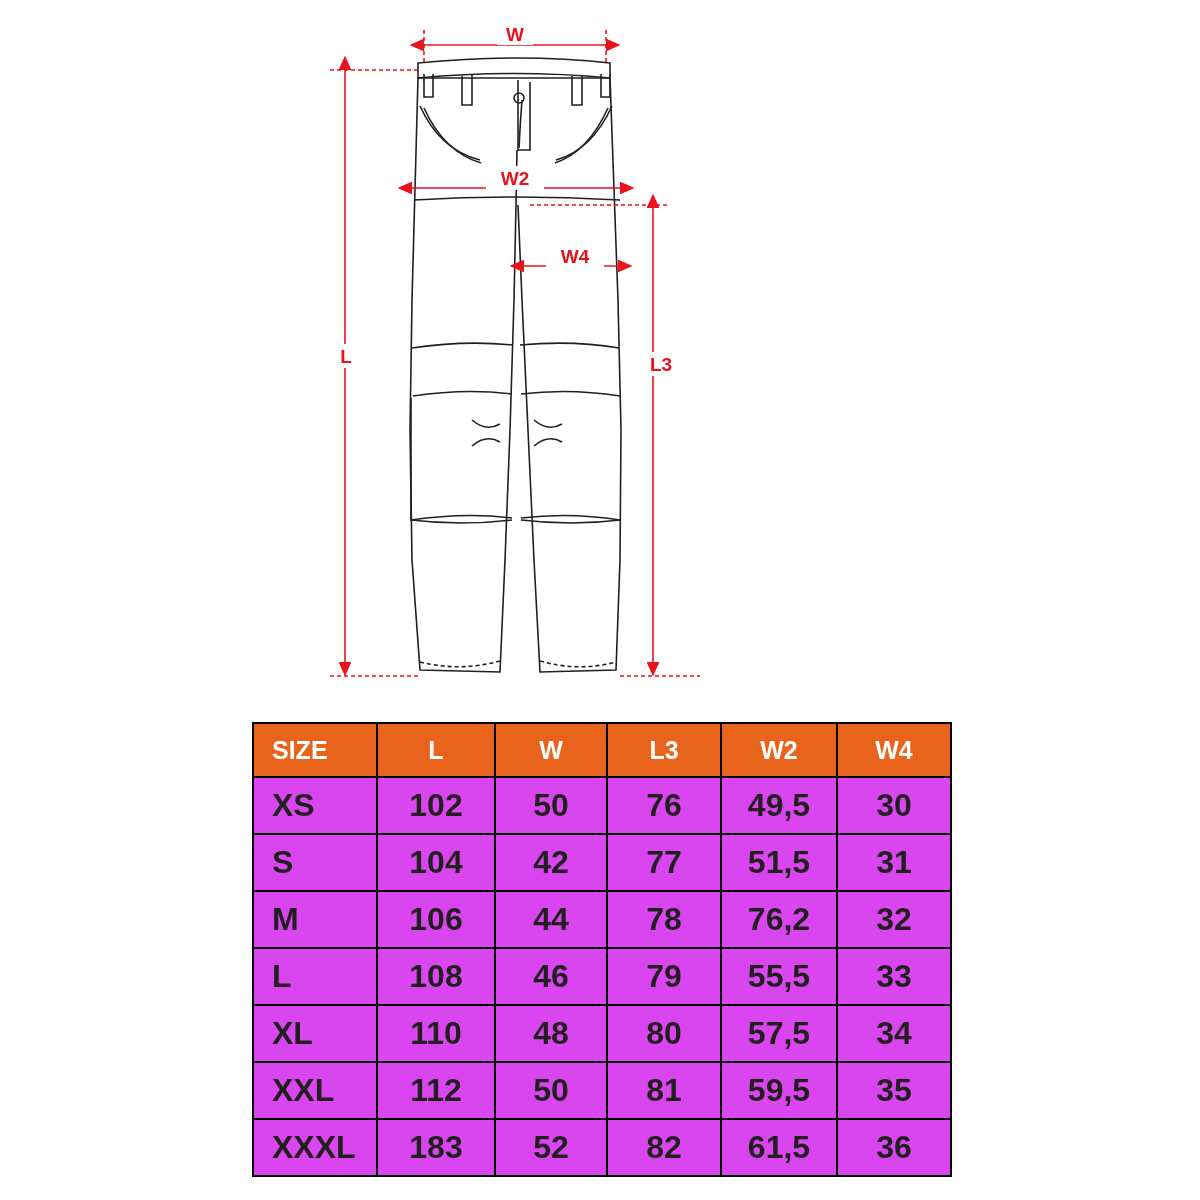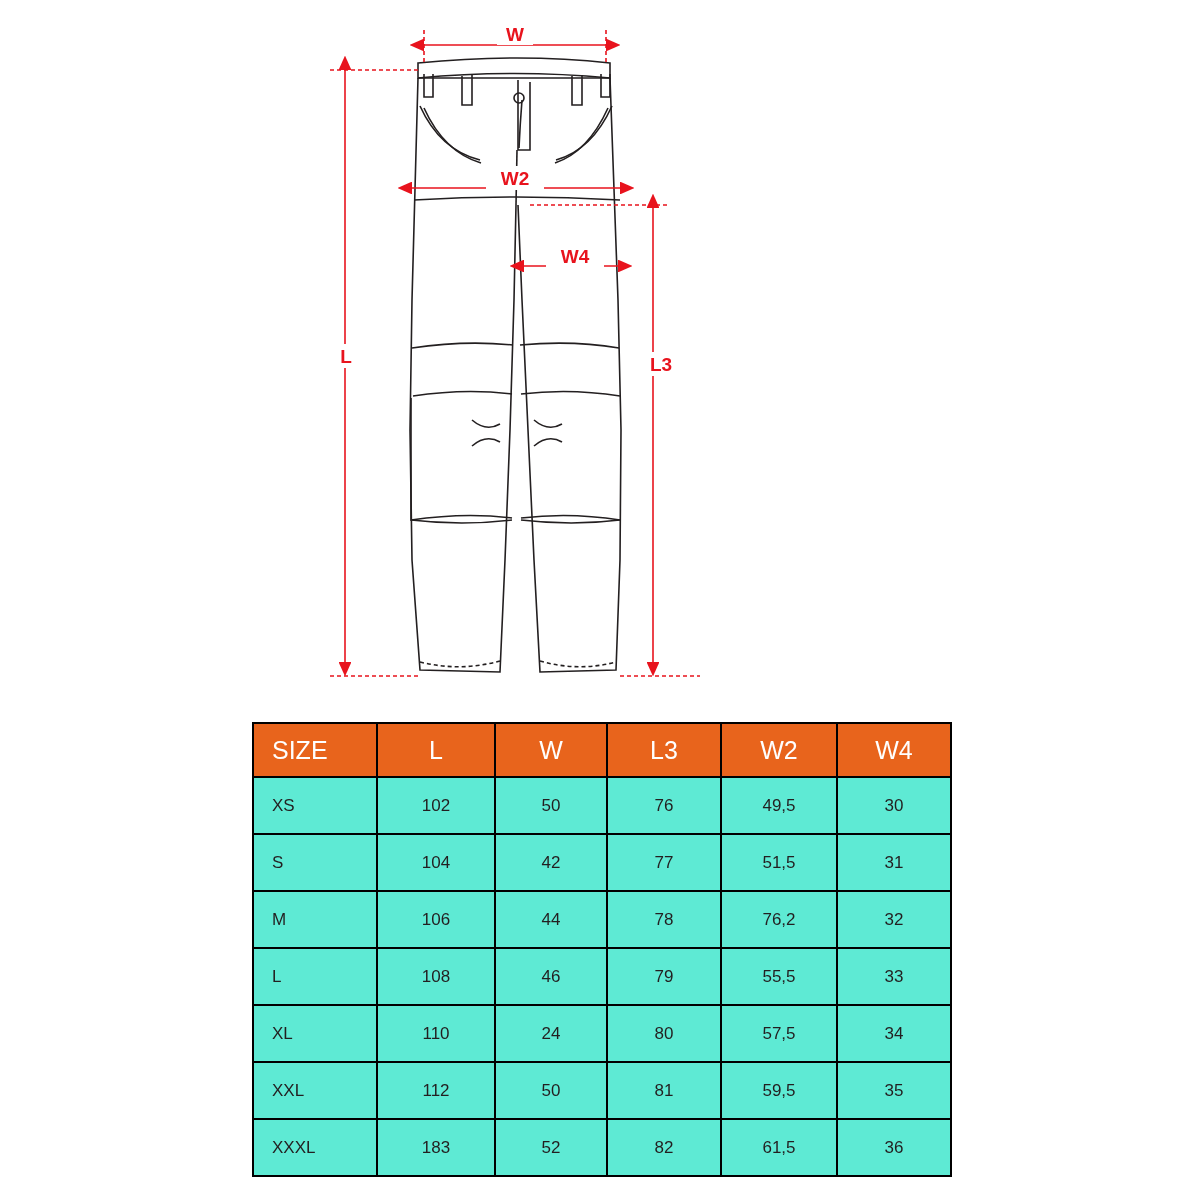--- a/index.html
+++ b/index.html
@@ -42,32 +42,32 @@
   }
   table.size-table {
     border-collapse: collapse;
     width: 698px;
     table-layout: fixed;
   }
   table.size-table th,
   table.size-table td {
     border: 2px solid #000000;
     text-align: center;
-    font-size: 17px;
+    font-size: 32px;
     color: #231f20;
-    font-weight: normal;
+    font-weight: bold;
     height: 55px;
     padding: 0;
-    background: #5eead4;
+    background: #d946ef;
   }
   table.size-table thead th {
     background: #e8641c;
     color: #ffffff;
     font-size: 25px;
-    font-weight: normal;
+    font-weight: bold;
     height: 52px;
   }
   table.size-table thead th.first-col,
   table.size-table td.first-col {
     text-align: left;
     padding-left: 18px;
   }
   col.c0 { width: 124px; }
   col.c1 { width: 118px; }
   col.c2 { width: 112px; }
@@ -224,21 +224,21 @@
           <td class="first-col">L</td>
           <td>108</td>
           <td>46</td>
           <td>79</td>
           <td>55,5</td>
           <td>33</td>
         </tr>
         <tr>
           <td class="first-col">XL</td>
           <td>110</td>
-          <td>24</td>
+          <td>48</td>
           <td>80</td>
           <td>57,5</td>
           <td>34</td>
         </tr>
         <tr>
           <td class="first-col">XXL</td>
           <td>112</td>
           <td>50</td>
           <td>81</td>
           <td>59,5</td>

